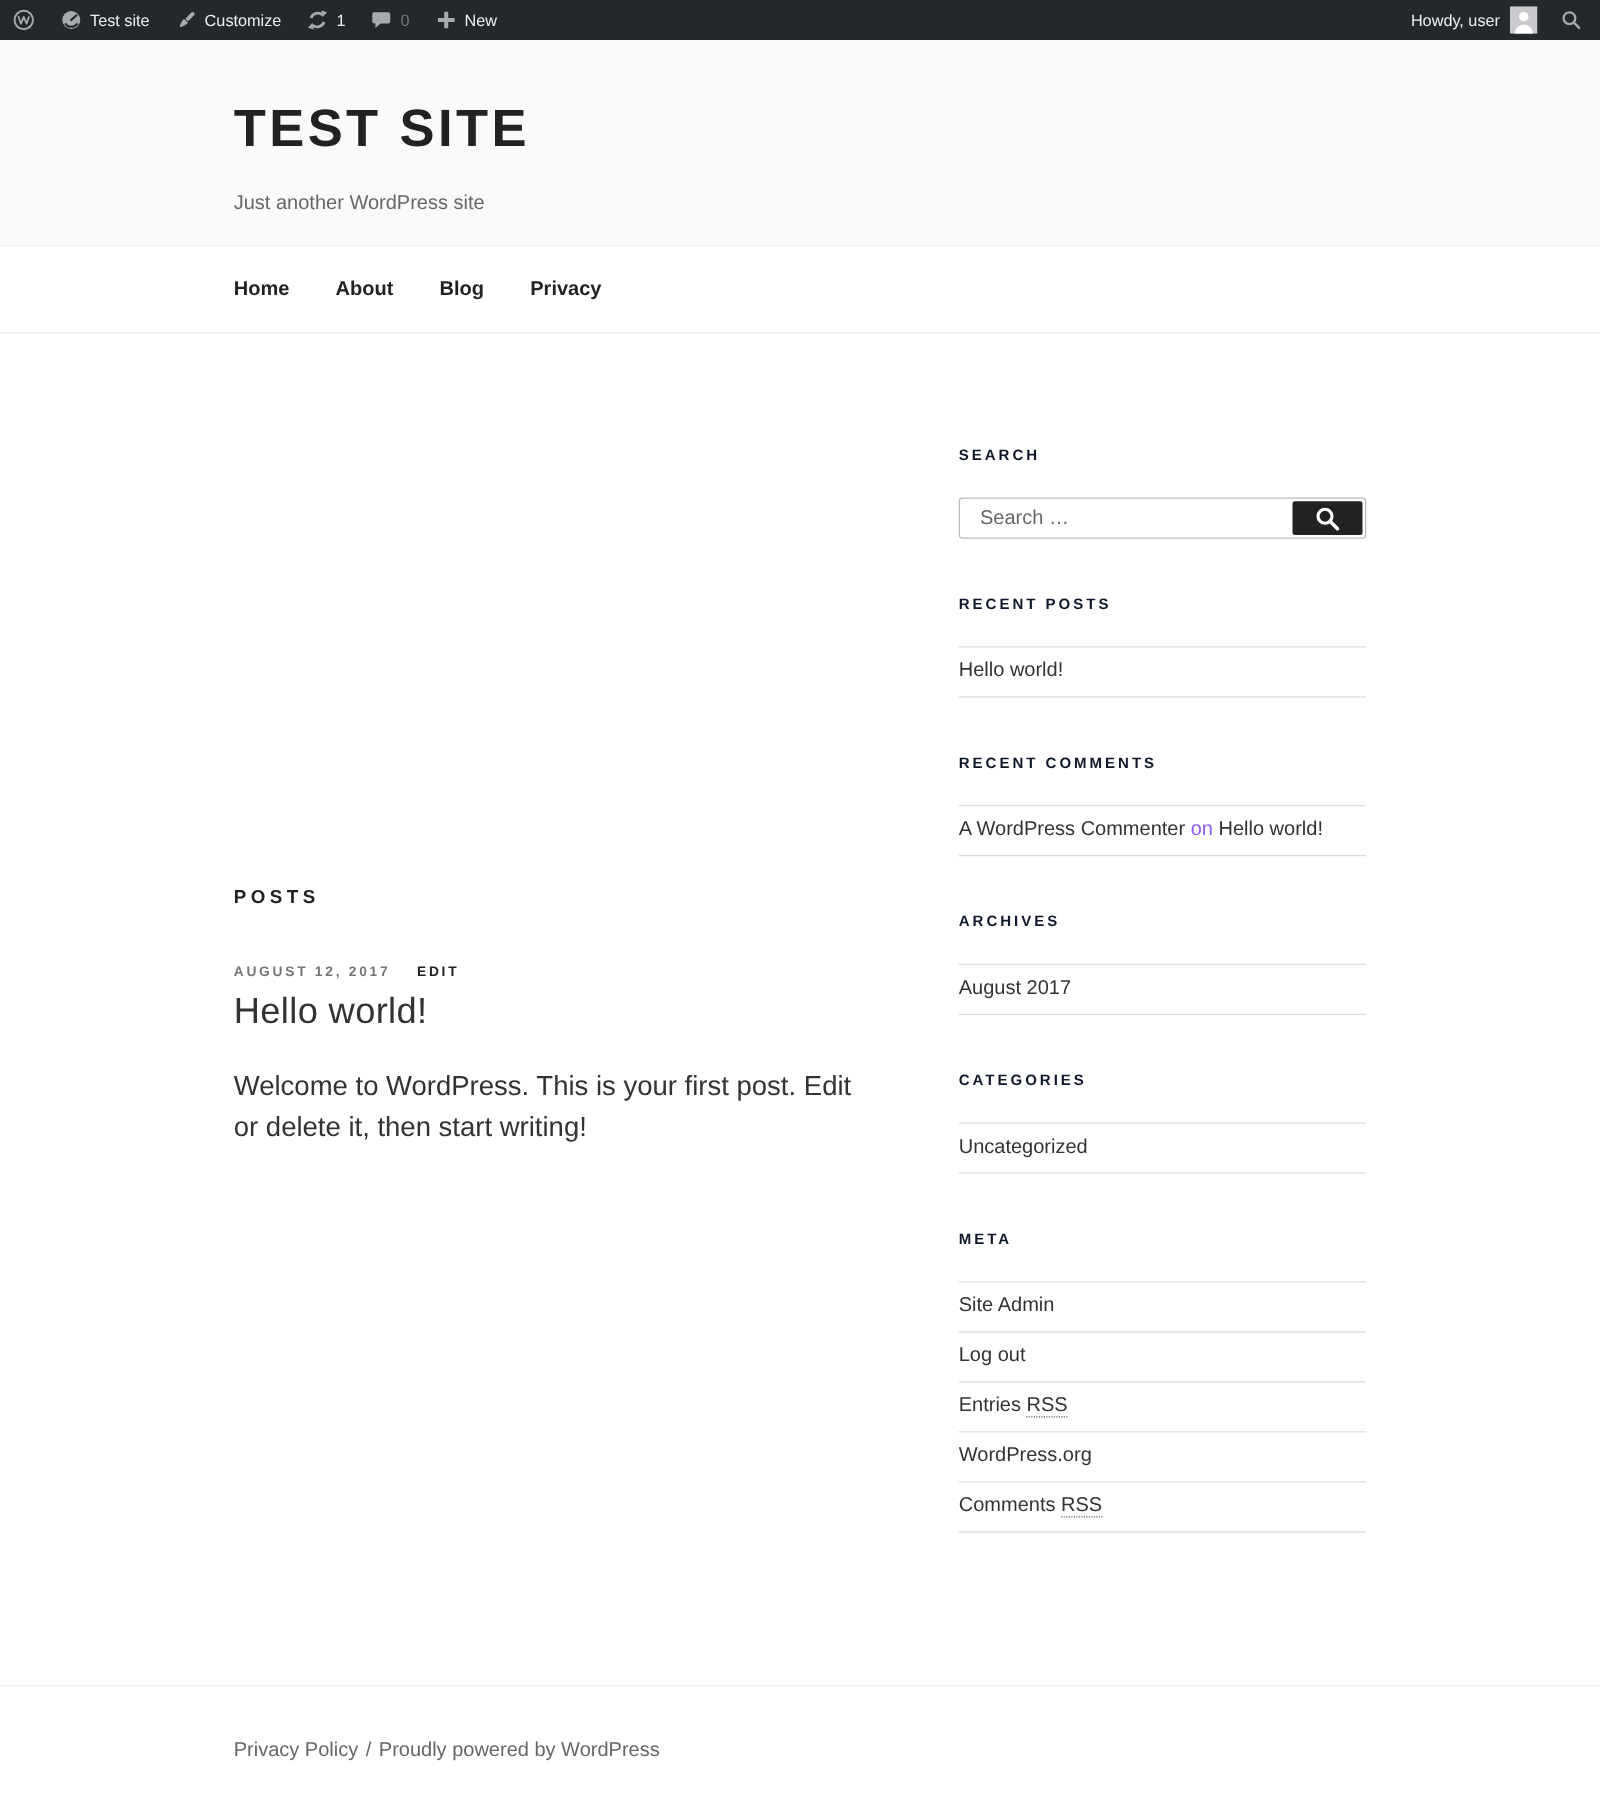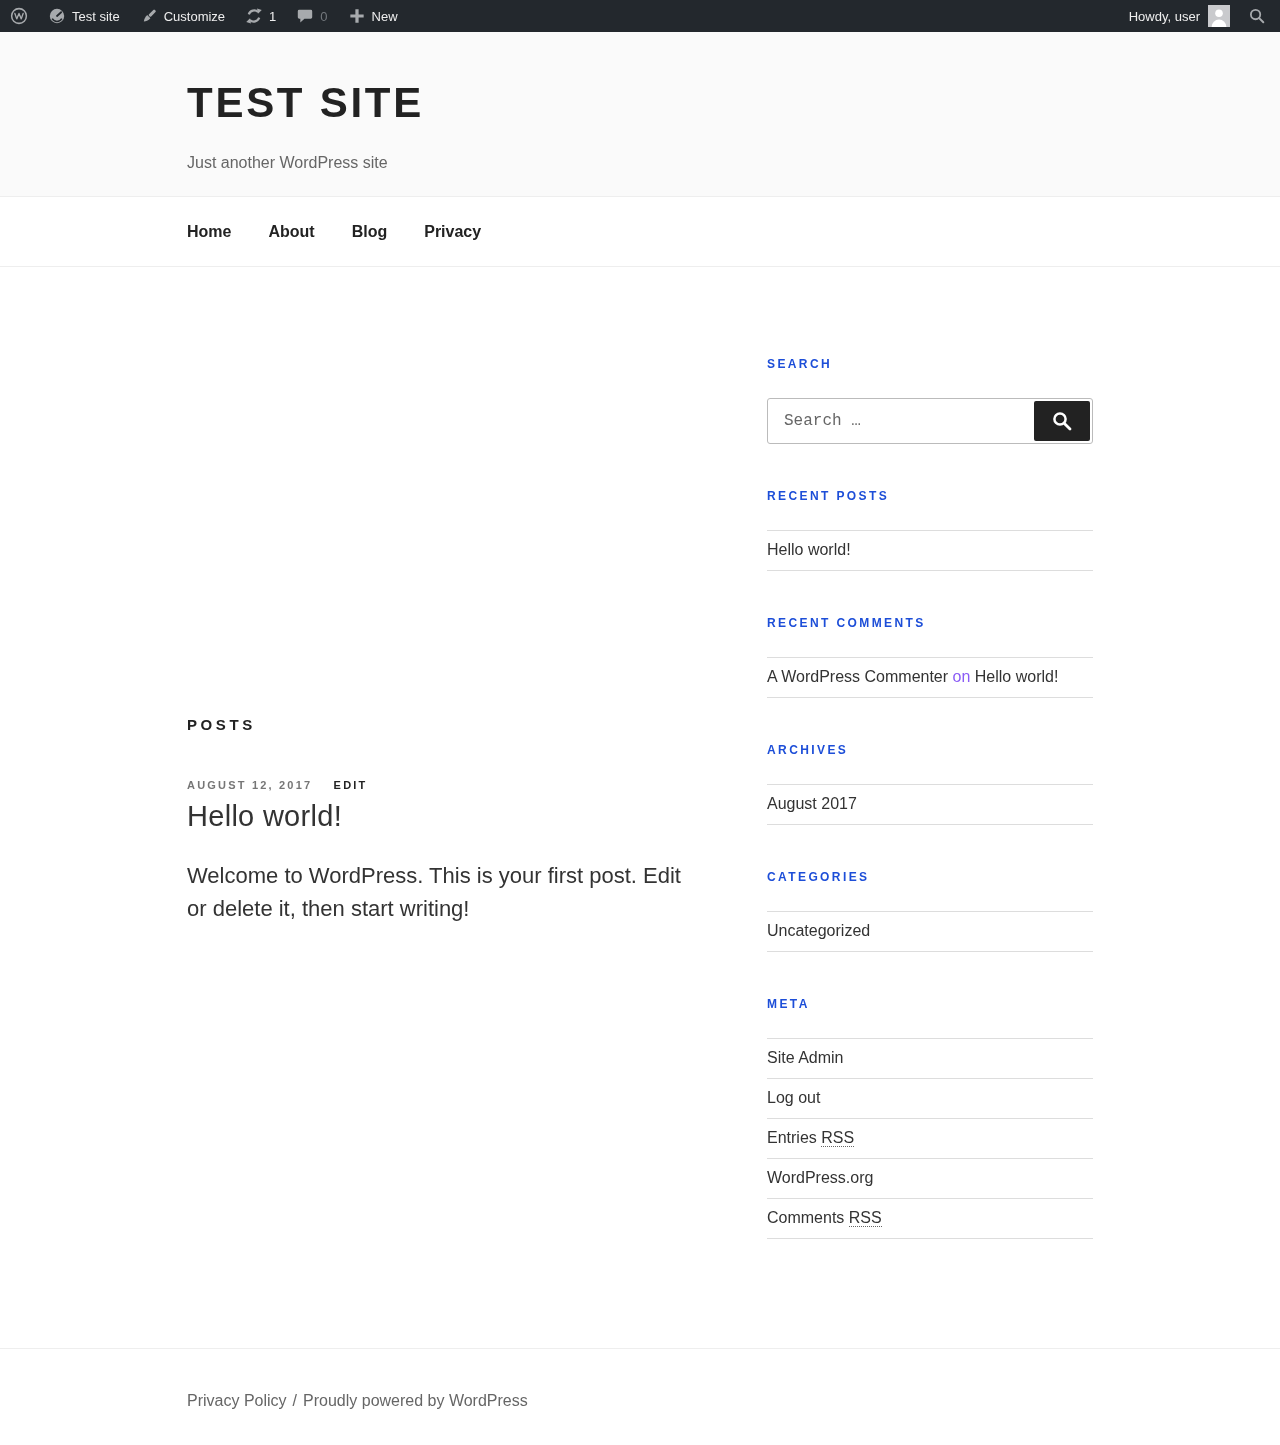--- a/index.html
+++ b/index.html
@@ -48,33 +48,33 @@
   .page-title { font-size:15px; font-weight:800; letter-spacing:0.24em; color:#222; margin-bottom:46px; }
 
   .entry-meta { font-size:11px; font-weight:700; letter-spacing:0.20em; }
   .entry-date { color:#767676; }
   .edit-link { color:#222; margin-left:16px; }
   .entry-title { font-size:29px; font-weight:300; color:#333; margin-top:9px; letter-spacing:0.01em; }
   .entry-body { margin-top:27px; font-size:22px; line-height:1.48; color:#333; }
 
   
   .widget { margin-bottom:45px; }
-  .widget-title { font-size:12px; font-weight:800; letter-spacing:0.20em; color:#1d4ed8; margin-bottom:27px; }
+  .widget-title { font-size:12px; font-weight:800; letter-spacing:0.20em; color:#0f172a; margin-bottom:27px; }
   .widget ul { list-style:none; border-top:1px solid #ddd; }
   .widget li { border-bottom:1px solid #ddd; padding:10px 0 11px; font-size:16px; color:#333; }
   .widget li a { color:#333; }
   .abbr { border-bottom:1px dotted #666; }
   .abbr:empty { display:none; }
   .comment-connector { color:#8b5cf6; }
 
   .search-form { position:relative; margin-top:26px; }
   .search-input {
-    width:100%; height:46px; border:1px solid #bbb; border-radius:3px;
+    width:100%; height:33px; border:1px solid #bbb; border-radius:3px;
     padding:0 70px 0 16px; font-size:16px; color:#333; background:#fff;
-    font-family:Liberation Mono, monospace; outline:none;
+    font-family:Liberation Sans, sans-serif; outline:none;
   }
   .search-input::placeholder { color:#666; opacity:1; }
   .search-submit {
     position:absolute; top:3px; right:3px; bottom:3px; width:56px;
     background:#222; border:none; border-radius:2px; cursor:pointer;
     display:flex; align-items:center; justify-content:center;
   }
 
   
   .site-footer { border-top:1px solid #eee; }

